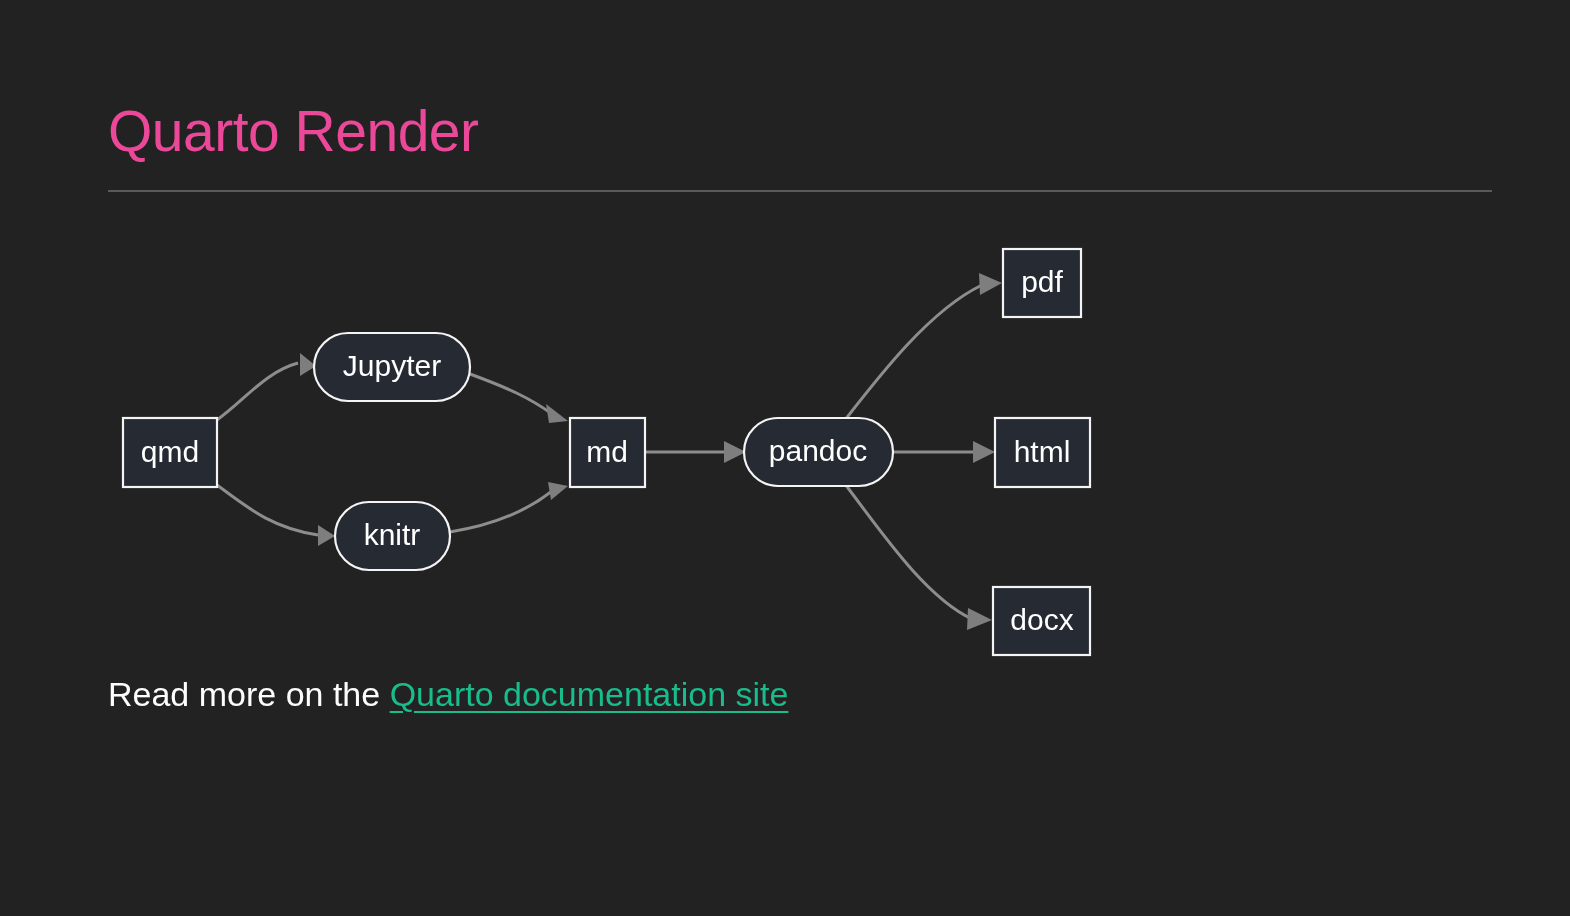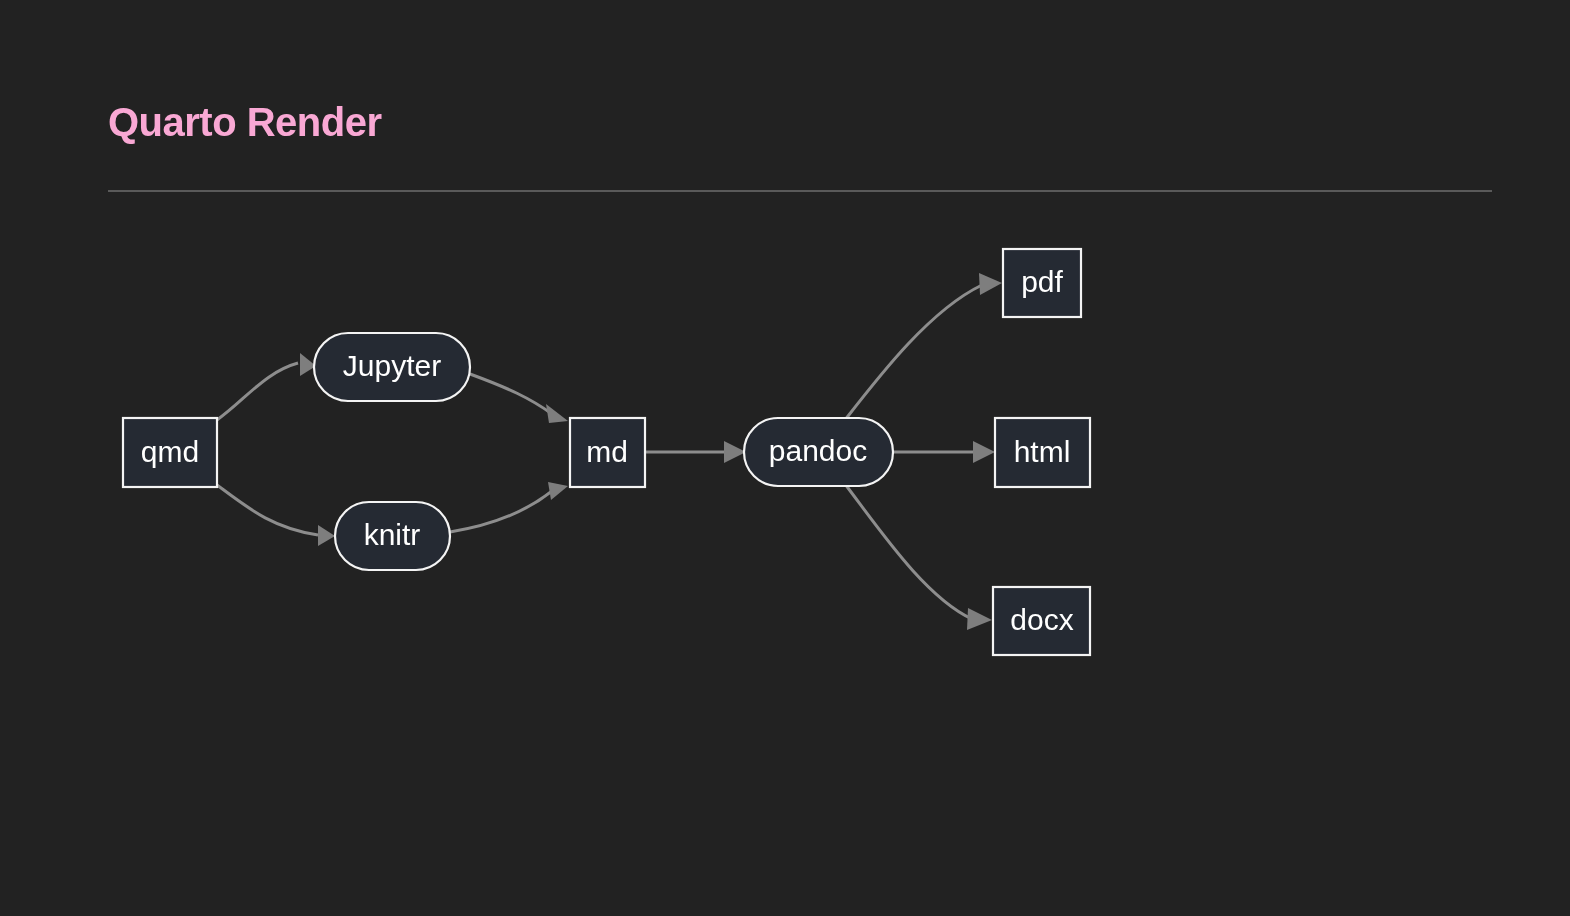--- a/index.html
+++ b/index.html
@@ -19,24 +19,24 @@
   .slide {
     position: absolute;
     inset: 0;
     background: #222222;
   }
   
   .slide-title {
     position: absolute;
     left: 108px;
     top: 100px;
-    font-size: 40px;
-    font-weight: 700;
+    font-size: 57px;
+    font-weight: 400;
     letter-spacing: -0.5px;
-    color: #f9a8d4;
+    color: #ec4899;
     line-height: 1.1;
     white-space: nowrap;
   }
   .title-rule {
     position: absolute;
     left: 108px;
     top: 190px;
     width: 1384px;
     height: 2px;
     background: #5a5a5a;
@@ -168,14 +168,17 @@
 
         <g>
           <rect class="node-shape" x="993" y="587" width="97" height="68" rx="0"></rect>
           <text class="node-label" x="1042" y="622">docx</text>
         </g>
 
       </g>
     </svg>
   </div>
 
+  <div class="read-more">
+    <span>Read more on the </span><a class="doc-link">Quarto documentation site</a>
+  </div>
 
 </div>
 
 </body></html>

